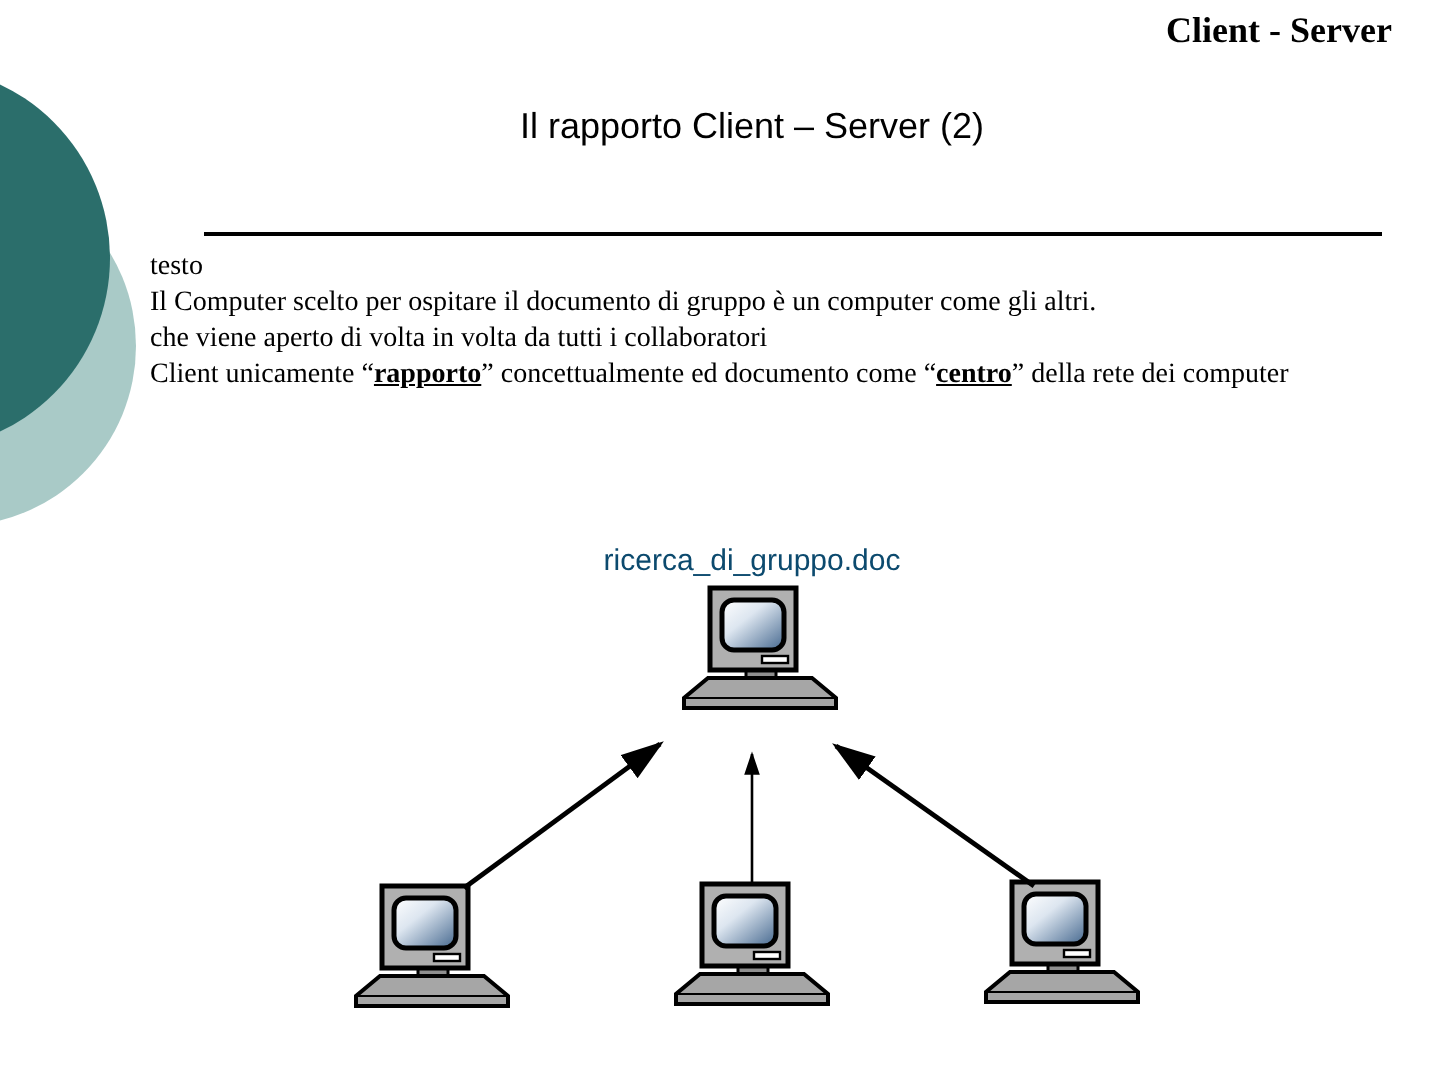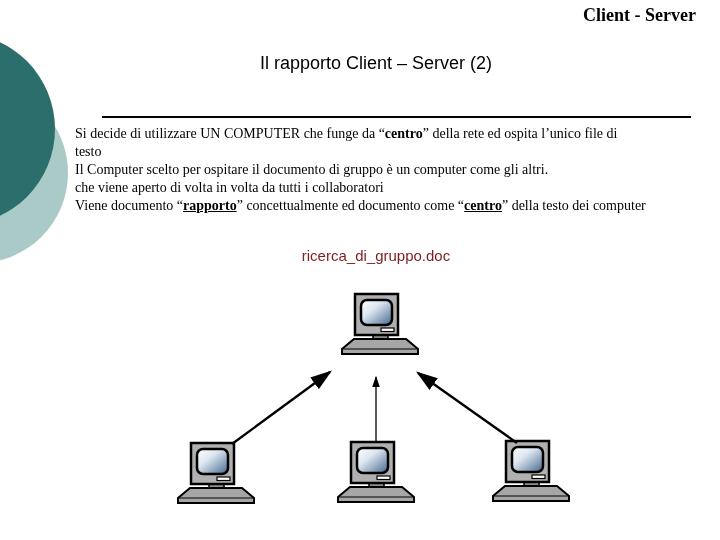--- a/index.html
+++ b/index.html
@@ -38,23 +38,23 @@
   .body-text {
     position: absolute; left: 75px; top: 125px; width: 645px;
     font-family: "Liberation Serif", serif;
     font-size: 14px; line-height: 18px; color: #000;
   }
   .bline { white-space: nowrap; }
   .b { font-weight: bold; }
   .u { text-decoration: underline; }
 
   .doc-label {
-    position: absolute; top: 247px; left: 376px; transform: translateX(-50%);
+    position: absolute; top: 272px; left: 376px; transform: translateX(-50%);
     font-family: "Liberation Sans", sans-serif;
-    font-size: 15px; color: #7f1d1d;
+    font-size: 15px; color: #0c4a6e;
     white-space: nowrap;
   }
 
   .computer { position: absolute; width: 80px; height: 66px; }
   .pc-server { left: 340px; top: 292px; }
   .pc-c1 { left: 176px; top: 441px; }
   .pc-c2 { left: 336px; top: 440px; }
   .pc-c3 { left: 491px; top: 439px; }
 
   .arrows { position: absolute; left: 0; top: 0; width: 720px; height: 540px; }
@@ -86,25 +86,24 @@
   </svg>
 
   <div class="circle circle-light"></div>
   <div class="circle circle-dark"></div>
 
   <div class="header-title">Client - Server</div>
   <div class="subtitle">Il rapporto Client – Server (2)</div>
   <div class="rule"></div>
 
   <div class="body-text">
-      <div class="bline"><span>Si decide di utilizzare UN COMPUTER che funge da “</span><span class="b">centro</span><span>” della rete ed ospita l’unico file di</span></div>
       <div class="bline"><span>testo</span></div>
       <div class="bline"><span>Il Computer scelto per ospitare il documento di gruppo è un computer come gli altri.</span></div>
       <div class="bline"><span>che viene aperto di volta in volta da tutti i collaboratori</span></div>
-      <div class="bline"><span>Viene documento “</span><span class="b u">rapporto</span><span>” concettualmente ed documento come “</span><span class="b u">centro</span><span>” della testo dei computer</span></div>
+      <div class="bline"><span>Client unicamente “</span><span class="b u">rapporto</span><span>” concettualmente ed documento come “</span><span class="b u">centro</span><span>” della rete dei computer</span></div>
     </div>
 
   <div class="doc-label">ricerca_di_gruppo.doc</div>
 
   <div class="computer pc-server">
     <svg viewBox="0 0 80 66" width="80" height="66">
         <use href="#pc"></use>
       </svg>
   </div>
   <div class="computer pc-c1">

